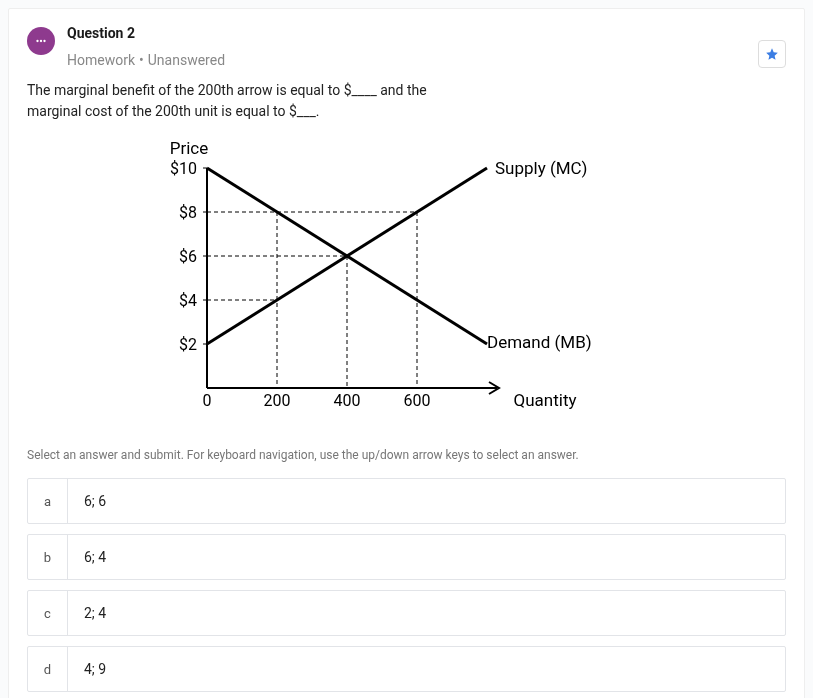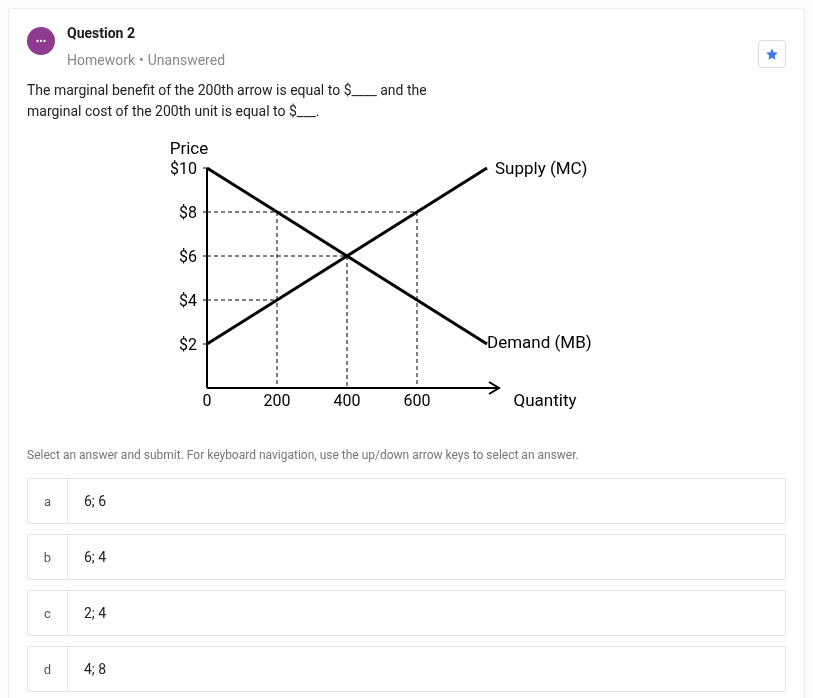--- a/index.html
+++ b/index.html
@@ -176,17 +176,17 @@
     <div class="option">
       <div class="option-key">b</div>
       <div class="option-text">6; 4</div>
     </div>
     <div class="option">
       <div class="option-key">c</div>
       <div class="option-text">2; 4</div>
     </div>
     <div class="option">
       <div class="option-key">d</div>
-      <div class="option-text">4; 8</div>
+      <div class="option-text">4; 9</div>
     </div>
   </div>
 
 </div>
 
 </body></html>

